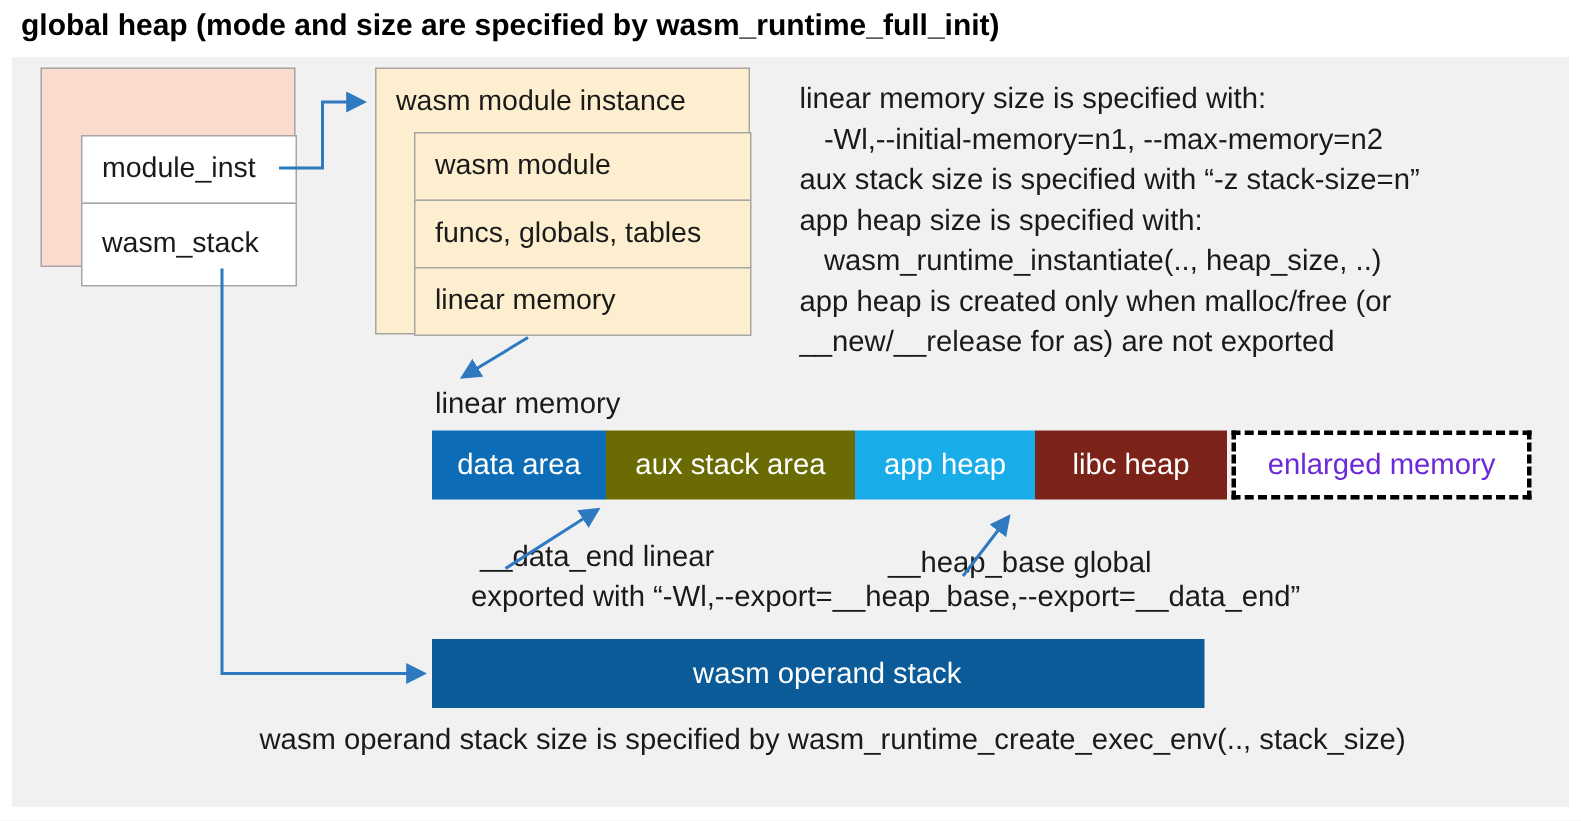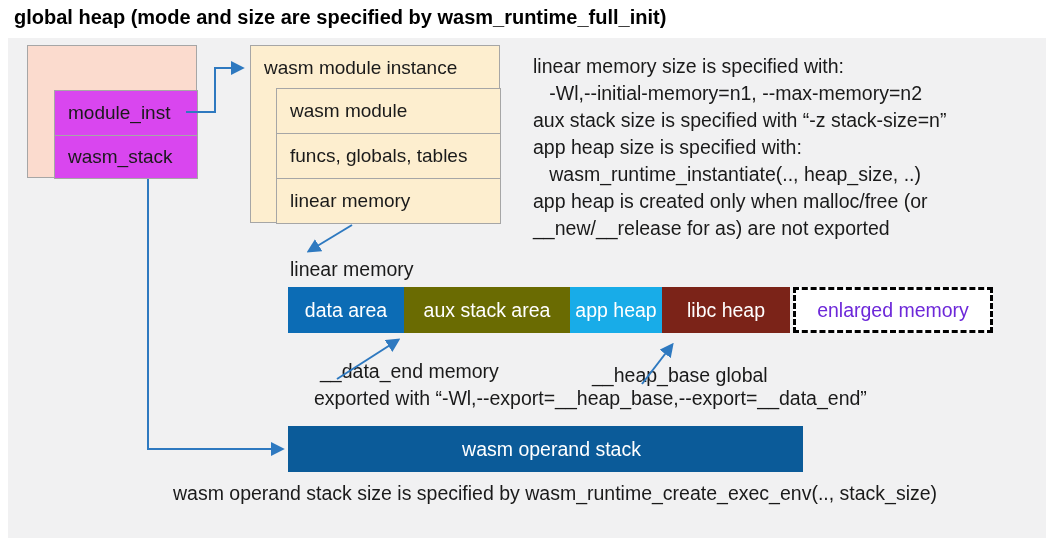--- a/index.html
+++ b/index.html
@@ -12,40 +12,40 @@
   #title{left:14px;top:6px;font-size:20px;font-weight:bold;color:#000;}
   #canvas{left:8px;top:38px;width:1038px;height:500px;background:#f1f1f2;}
   
   .box{position:absolute;border:1px solid #a6a6a6;box-sizing:border-box;}
   .box-header{position:absolute;left:0;right:0;box-sizing:border-box;
     display:flex;align-items:center;padding-left:13px;font-size:19px;}
   .box-row{position:absolute;border:1px solid #a6a6a6;box-sizing:border-box;
     display:flex;align-items:center;padding-left:13px;font-size:19px;}
   #exec-env{left:27px;top:45px;width:170px;height:133px;background:#fbdbce;}
   #exec-env .box-header{top:0;height:45px;}
-  #exec-env .box-row{left:26px;width:144px;background:#d946ef;}
+  #exec-env .box-row{left:26px;width:144px;background:#ffffff;}
   #exec-row-0{top:44px;height:46px;}
-  #exec-row-1{top:89px;height:44px;}
+  #exec-row-1{top:89px;height:56px;}
   #module-instance{left:250px;top:45px;width:250px;height:178px;background:#fdeecf;}
   #module-instance .box-header{top:0;height:43px;}
   #module-instance .box-row{left:25px;width:225px;background:#fdeecf;}
   #mi-row-0{top:42px;height:46px;}
   #mi-row-1{top:87px;height:46px;}
   #mi-row-2{top:132px;height:46px;}
   
   #notes-right{left:533px;top:53px;font-size:19.5px;line-height:27px;}
   #notes-right div{white-space:pre;}
   
   #lm-label{left:290px;top:258px;font-size:19.5px;}
   #lm-bar{left:288px;top:287px;height:46px;display:flex;}
   .seg{height:46px;display:flex;align-items:center;justify-content:center;
     font-size:19.5px;box-sizing:border-box;white-space:nowrap;}
   .seg-0{width:116px;}
   .seg-1{width:166px;}
-  .seg-2{width:92px;}
+  .seg-2{width:120px;}
   .seg-3{width:128px;}
   .seg-4{width:200px;margin-left:3px;border:3px dashed #000;}
   
   #data-end-label{left:320px;top:360px;font-size:19.5px;}
   #heap-base-label{left:592px;top:364px;font-size:19.5px;}
   #export-note{left:300px;top:387px;font-size:19.5px;margin-left:14px;}
   
   #operand-bar{left:288px;top:426px;width:503px;height:46px;
     display:flex;align-items:center;justify-content:center;
     font-size:19.5px;color:#fff;padding-left:12px;}
@@ -84,21 +84,21 @@
 
 <div class="abs" id="lm-label">linear memory</div>
 <div class="abs" id="lm-bar">
   <div class="seg seg-0" style="background: rgb(12, 108, 181); color: rgb(255, 255, 255);">data area</div>
   <div class="seg seg-1" style="background: rgb(106, 107, 2); color: rgb(255, 255, 255);">aux stack area</div>
   <div class="seg seg-2" style="background: rgb(24, 172, 232); color: rgb(255, 255, 255);">app heap</div>
   <div class="seg seg-3" style="background: rgb(123, 35, 24); color: rgb(255, 255, 255);">libc heap</div>
   <div class="seg seg-4" style="background: rgb(255, 255, 255); color: #6d28d9;">enlarged memory</div>
 </div>
 
-<div class="abs" id="data-end-label">__data_end memory</div>
+<div class="abs" id="data-end-label">__data_end linear</div>
 <div class="abs" id="heap-base-label">__heap_base global</div>
 <div class="abs" id="export-note">exported with “-Wl,--export=__heap_base,--export=__data_end”</div>
 
 <div class="abs" id="operand-bar" style="background: rgb(11, 91, 153);">wasm operand stack</div>
 <div class="abs" id="stack-note">
   <div>wasm operand stack size is specified by wasm_runtime_create_exec_env(.., stack_size)</div>
 </div>
 
 <svg class="abs" id="connectors" viewBox="0 0 1054 547" xmlns="http://www.w3.org/2000/svg">
   <defs>

